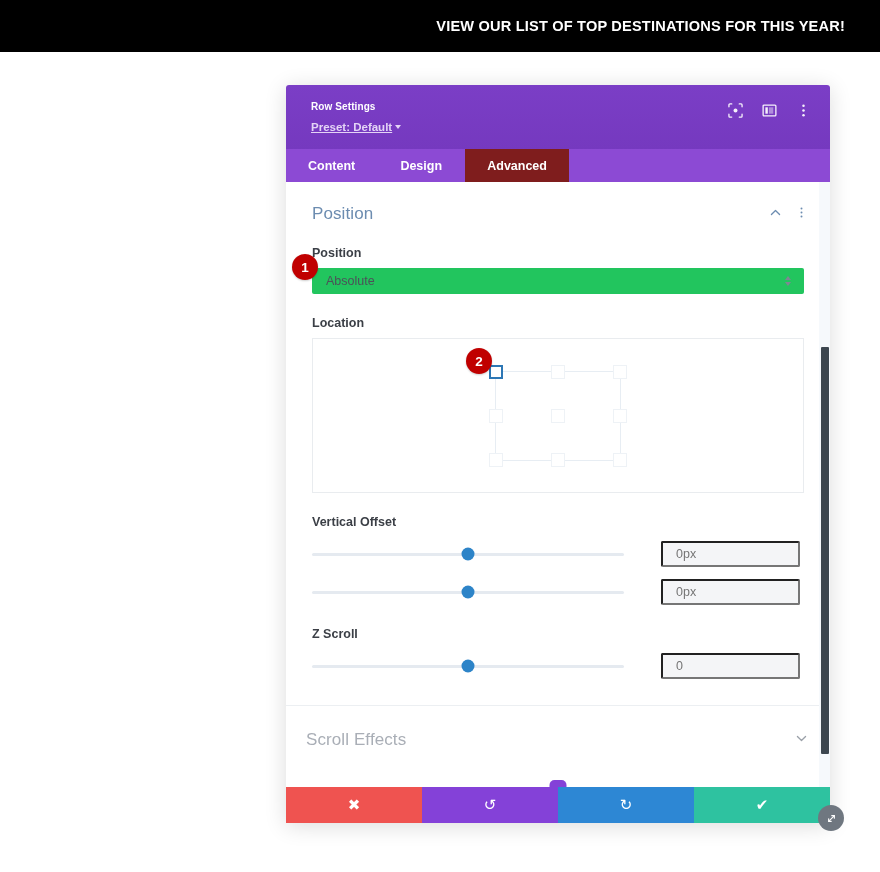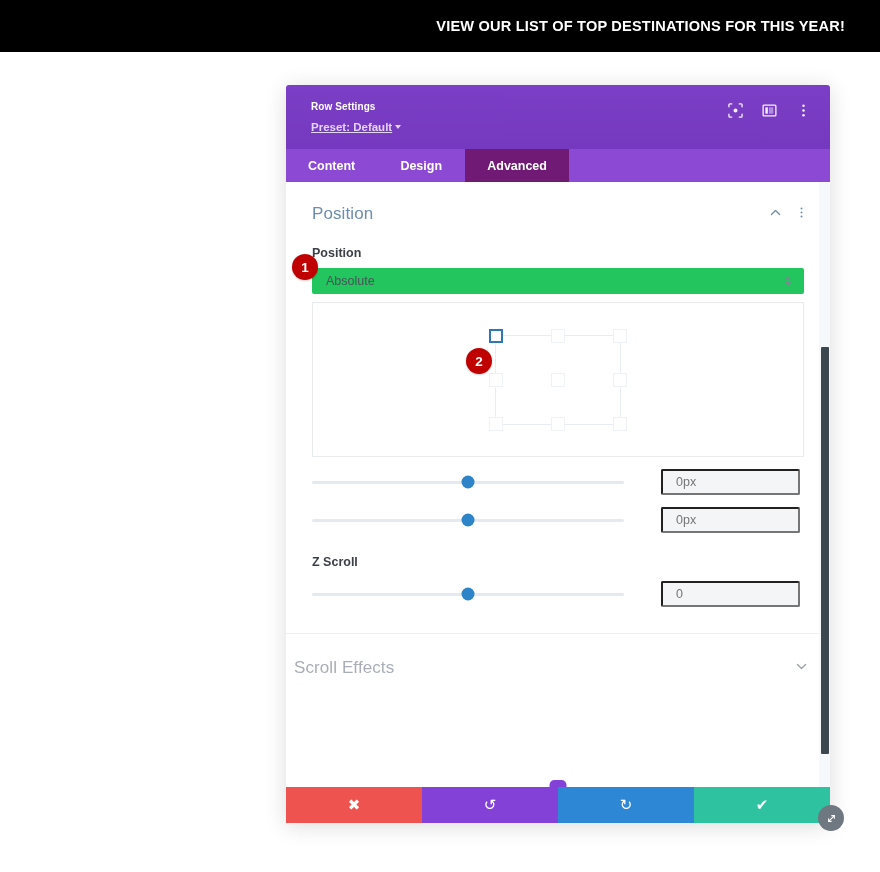--- a/index.html
+++ b/index.html
@@ -104,21 +104,21 @@
     color: #ffffff;
     font-size: 12.5px;
     font-weight: bold;
     display: flex;
     align-items: center;
     justify-content: center;
     padding: 0 22px;
     min-width: 88px;
     text-align: right;
   }
-  .tab.active { background: #701a75; }
+  .tab.active { background: #7f1d1d; }
 
   
   .modal-body {
     position: relative;
     height: 615px;
     background: #ffffff;
     overflow: hidden;
   }
   .section-header {
     display: flex;
@@ -237,21 +237,21 @@
     padding-left: 13px;
     color: #9aa0a8;
     font-size: 12.5px;
   }
 
   .divider {
     margin-top: 26px;
     border-top: 1px solid #eceff2;
   }
   .scroll-section {
-    padding: 24px 22px 0 8px;
+    padding: 24px 22px 0 20px;
     display: flex;
     align-items: center;
     justify-content: space-between;
   }
 
   
   .scrollbar-track {
     position: absolute;
     right: 0; top: 0;
     width: 11px; height: 100%;
@@ -396,36 +396,38 @@
       <div class="select-wrap">
         <span class="select-value">Absolute</span>
         <span class="select-arrows">
           <span class="arw-up"></span>
           <span class="arw-dn"></span>
         </span>
       </div>
     </div>
 
     <div class="field">
+      <div class="field-label">Location</div>
       <div class="location-box">
         <div class="loc-grid">
           <div class="loc-cell selected lc-tl"></div>
           <div class="loc-cell lc-tc"></div>
           <div class="loc-cell lc-tr"></div>
           <div class="loc-cell lc-ml"></div>
           <div class="loc-cell lc-mc"></div>
           <div class="loc-cell lc-mr"></div>
           <div class="loc-cell lc-bl"></div>
           <div class="loc-cell lc-bc"></div>
           <div class="loc-cell lc-br"></div>
         </div>
       </div>
     </div>
 
     <div class="field">
+      <div class="field-label">Vertical Offset</div>
       <div class="slider-row">
         <div class="slider-track-wrap">
           <div class="slider-track"></div>
           <div class="slider-knob" style="left:50%"></div>
         </div>
         <input class="slider-input" type="text" readonly="" placeholder="0px" style="">
       </div>
     </div>
 
     <div class="field">

